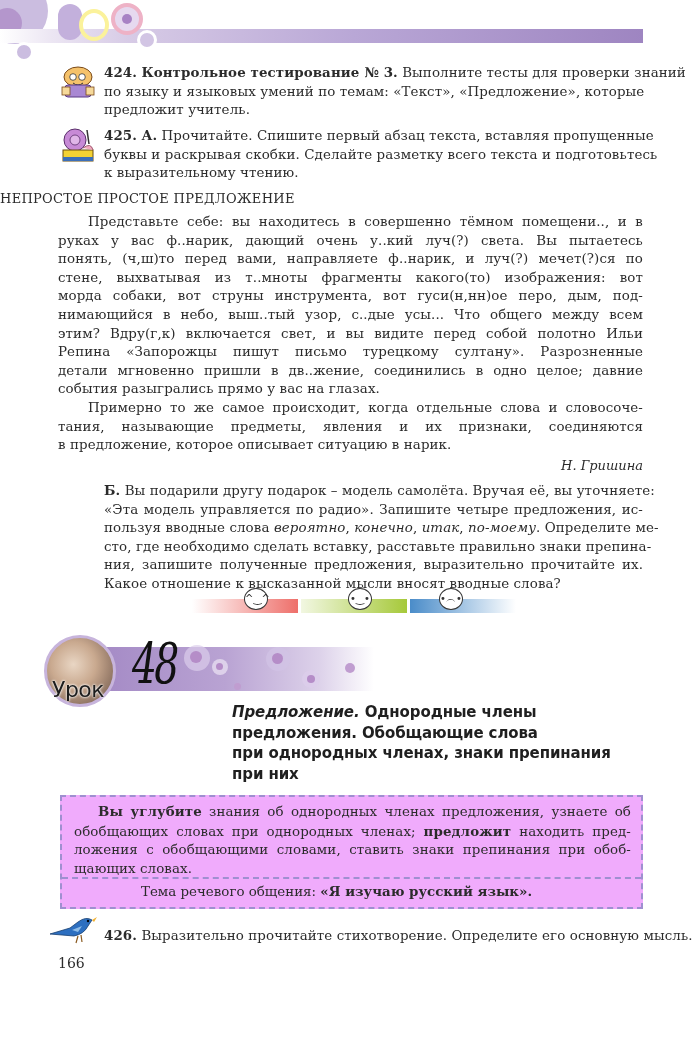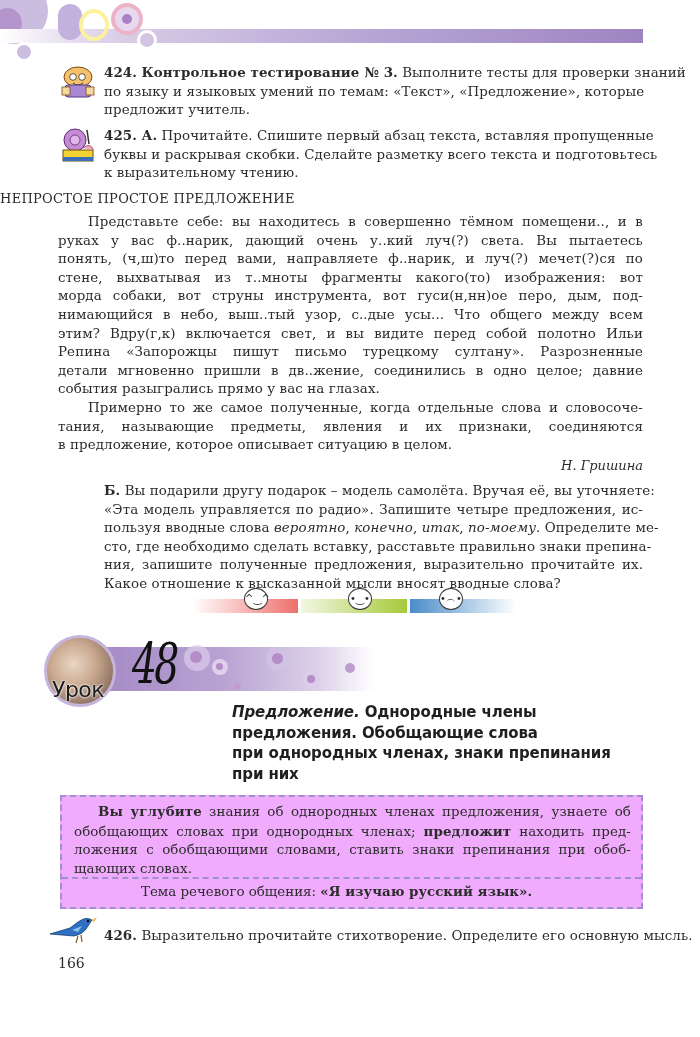--- a/index.html
+++ b/index.html
@@ -136,23 +136,23 @@
   <span class="line">стене, выхватывая из т..мноты фрагменты какого(то) изображения: вот</span>
   <span class="line">морда собаки, вот струны инструмента, вот гуси(н,нн)ое перо, дым, под-</span>
   <span class="line">нимающийся в небо, выш..тый узор, с..дые усы... Что общего между всем</span>
   <span class="line">этим? Вдру(г,к) включается свет, и вы видите перед собой полотно Ильи</span>
   <span class="line">Репина «Запорожцы пишут письмо турецкому султану». Разрозненные</span>
   <span class="line">детали мгновенно пришли в дв..жение, соединились в одно целое; давние</span>
   <span class="line last">события разыгрались прямо у вас на глазах.</span>
 </div>
 
 <div class="para" style="left:58px;top:399px;width:585px;">
-  <span class="line" style="padding-left:30px;">Примерно то же самое полученные, когда отдельные слова и словосоче-</span>
+  <span class="line" style="padding-left:30px;">Примерно то же самое происходит, когда отдельные слова и словосоче-</span>
   <span class="line">тания, называющие предметы, явления и их признаки, соединяются</span>
-  <span class="line last">в предложение, которое описывает ситуацию в целом.</span>
+  <span class="line last">в предложение, которое описывает ситуацию в нарик.</span>
 </div>
 
 <div class="author" style="top:458px;">Н. Гришина</div>
 
 <div class="para" style="left:104px;top:481px;width:539px;">
   <span class="line"><span class="bold">Б.</span> <span>Вы подарили другу подарок – модель самолёта. Вручая её, вы уточняете:</span></span>
   <span class="line">«Эта модель управляется по радио». Запишите четыре предложения, ис-</span>
   <span class="line"><span>пользуя вводные слова </span><span class="italic">вероятно</span><span>, </span><span class="italic">конечно</span><span>, </span><span class="italic">итак</span><span>, </span><span class="italic">по-моему</span><span>. Определите ме-</span></span>
   <span class="line">сто, где необходимо сделать вставку, расставьте правильно знаки препина-</span>
   <span class="line">ния, запишите полученные предложения, выразительно прочитайте их.</span>

